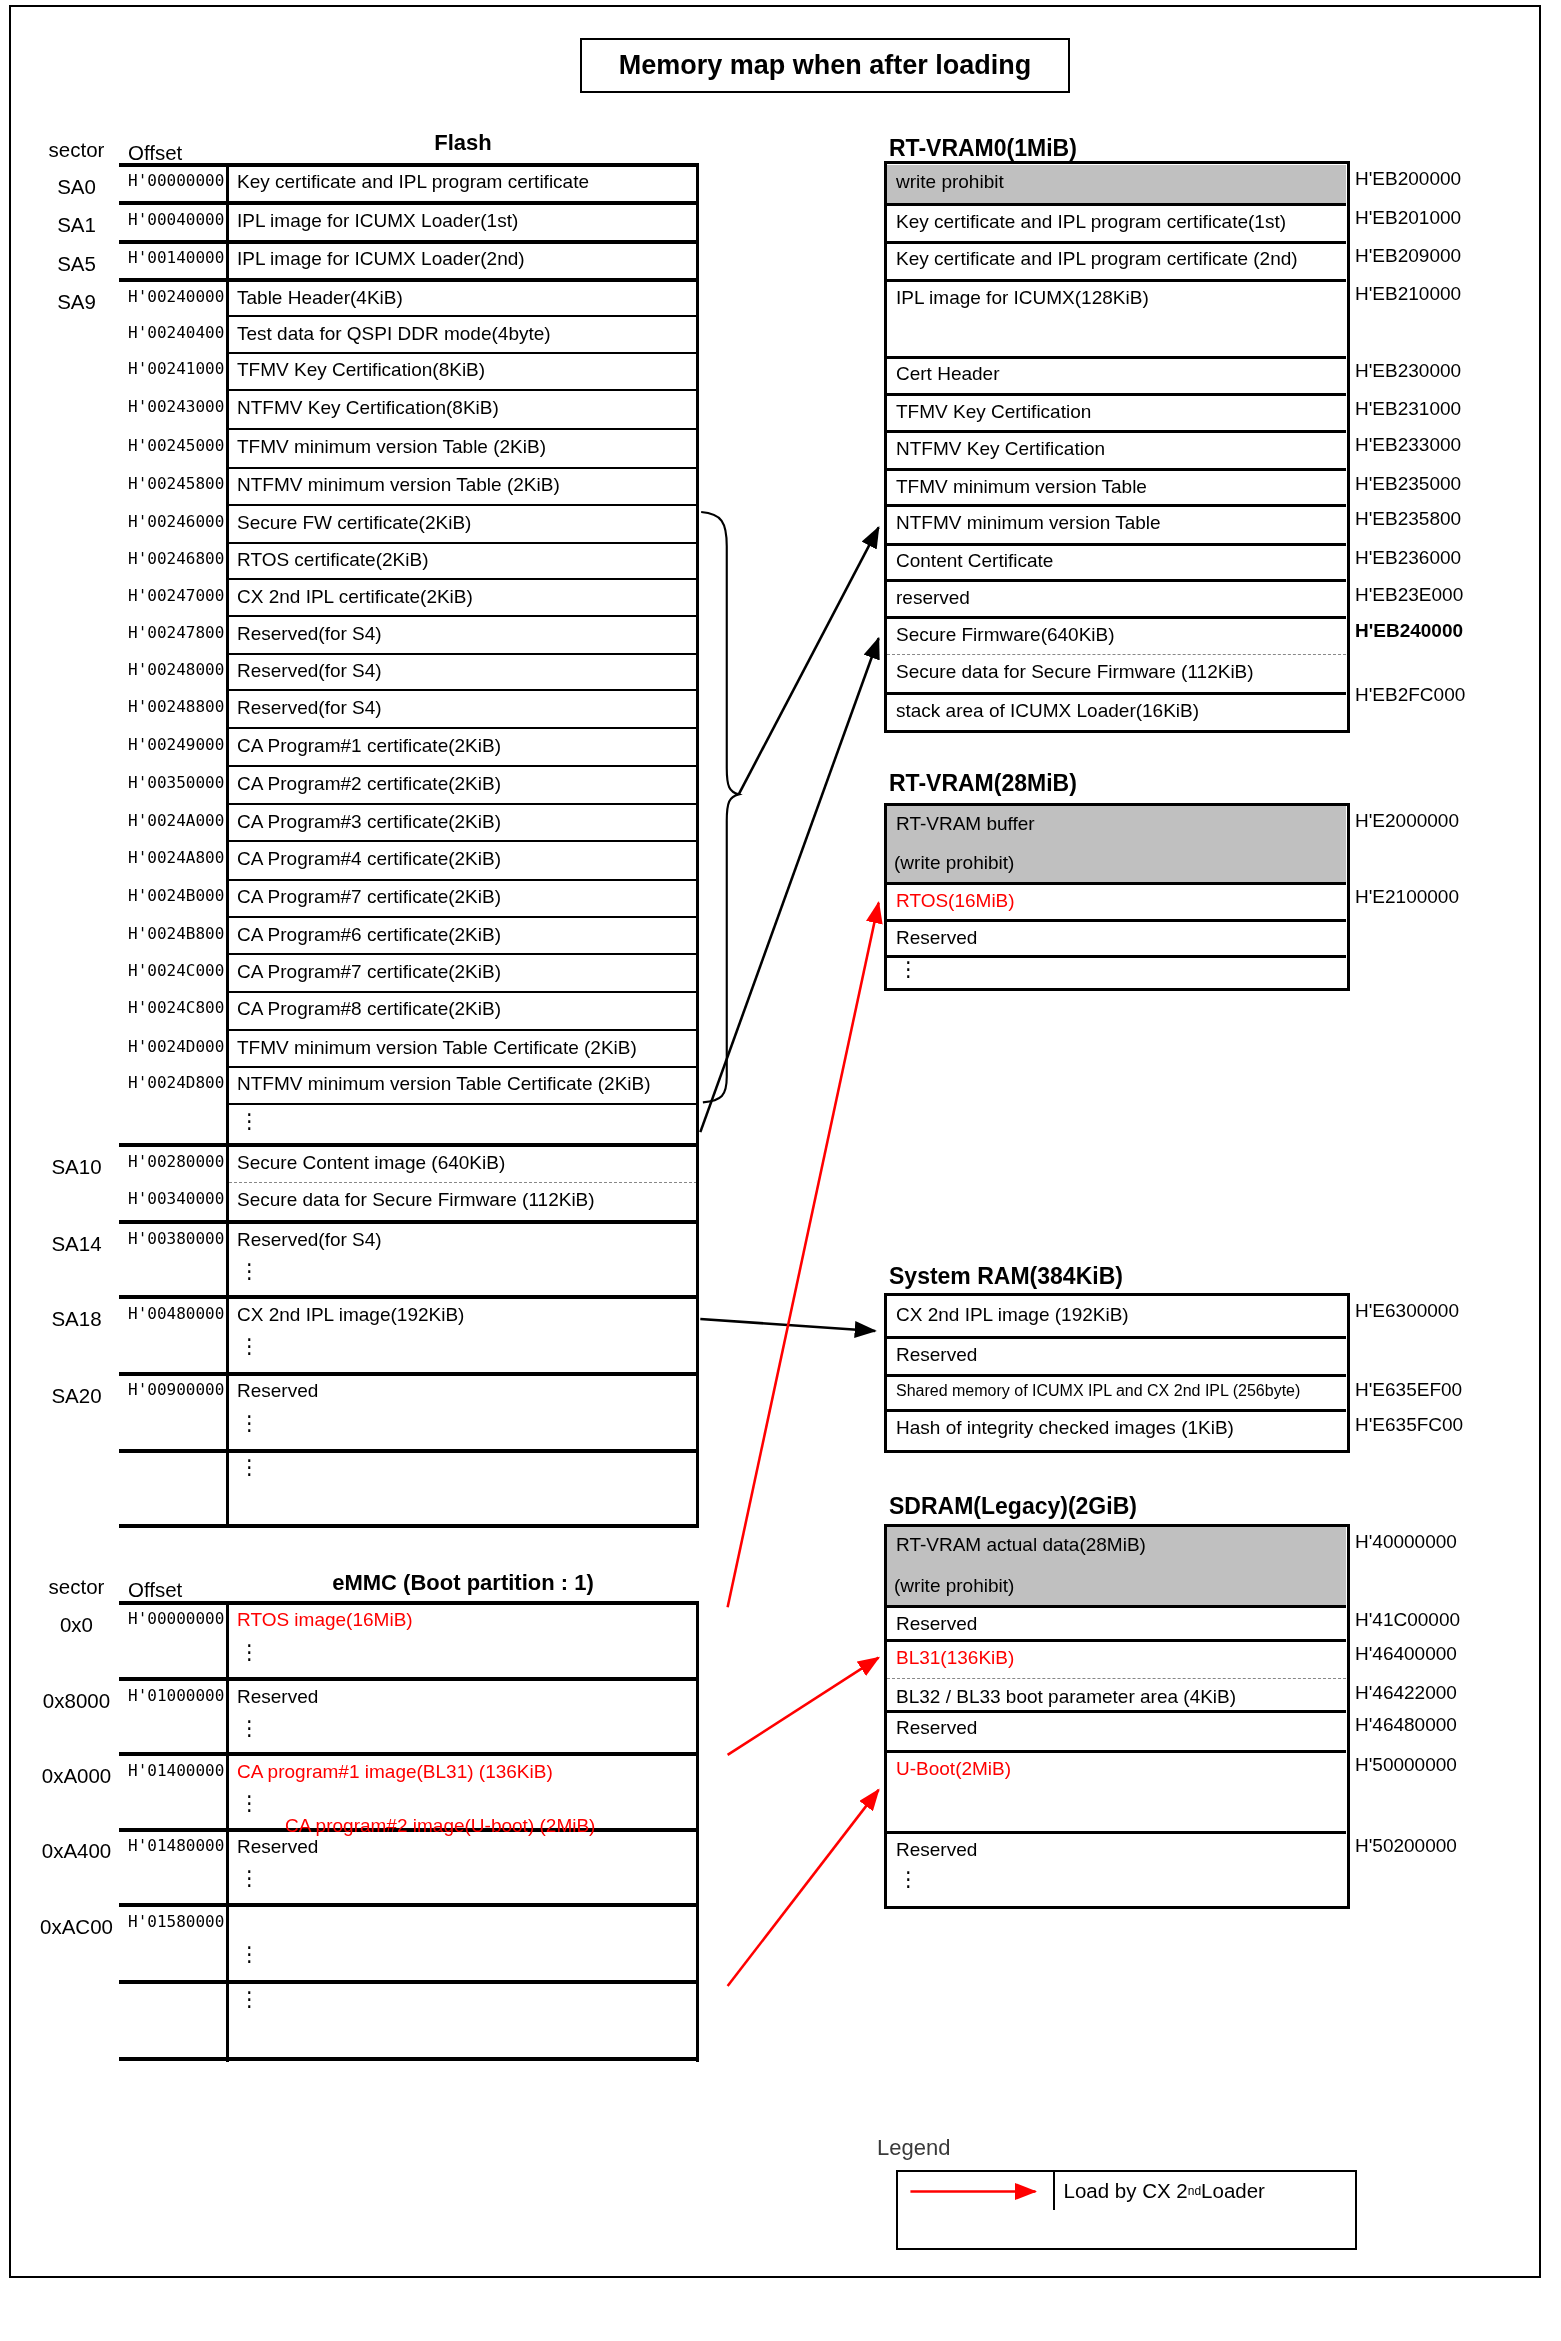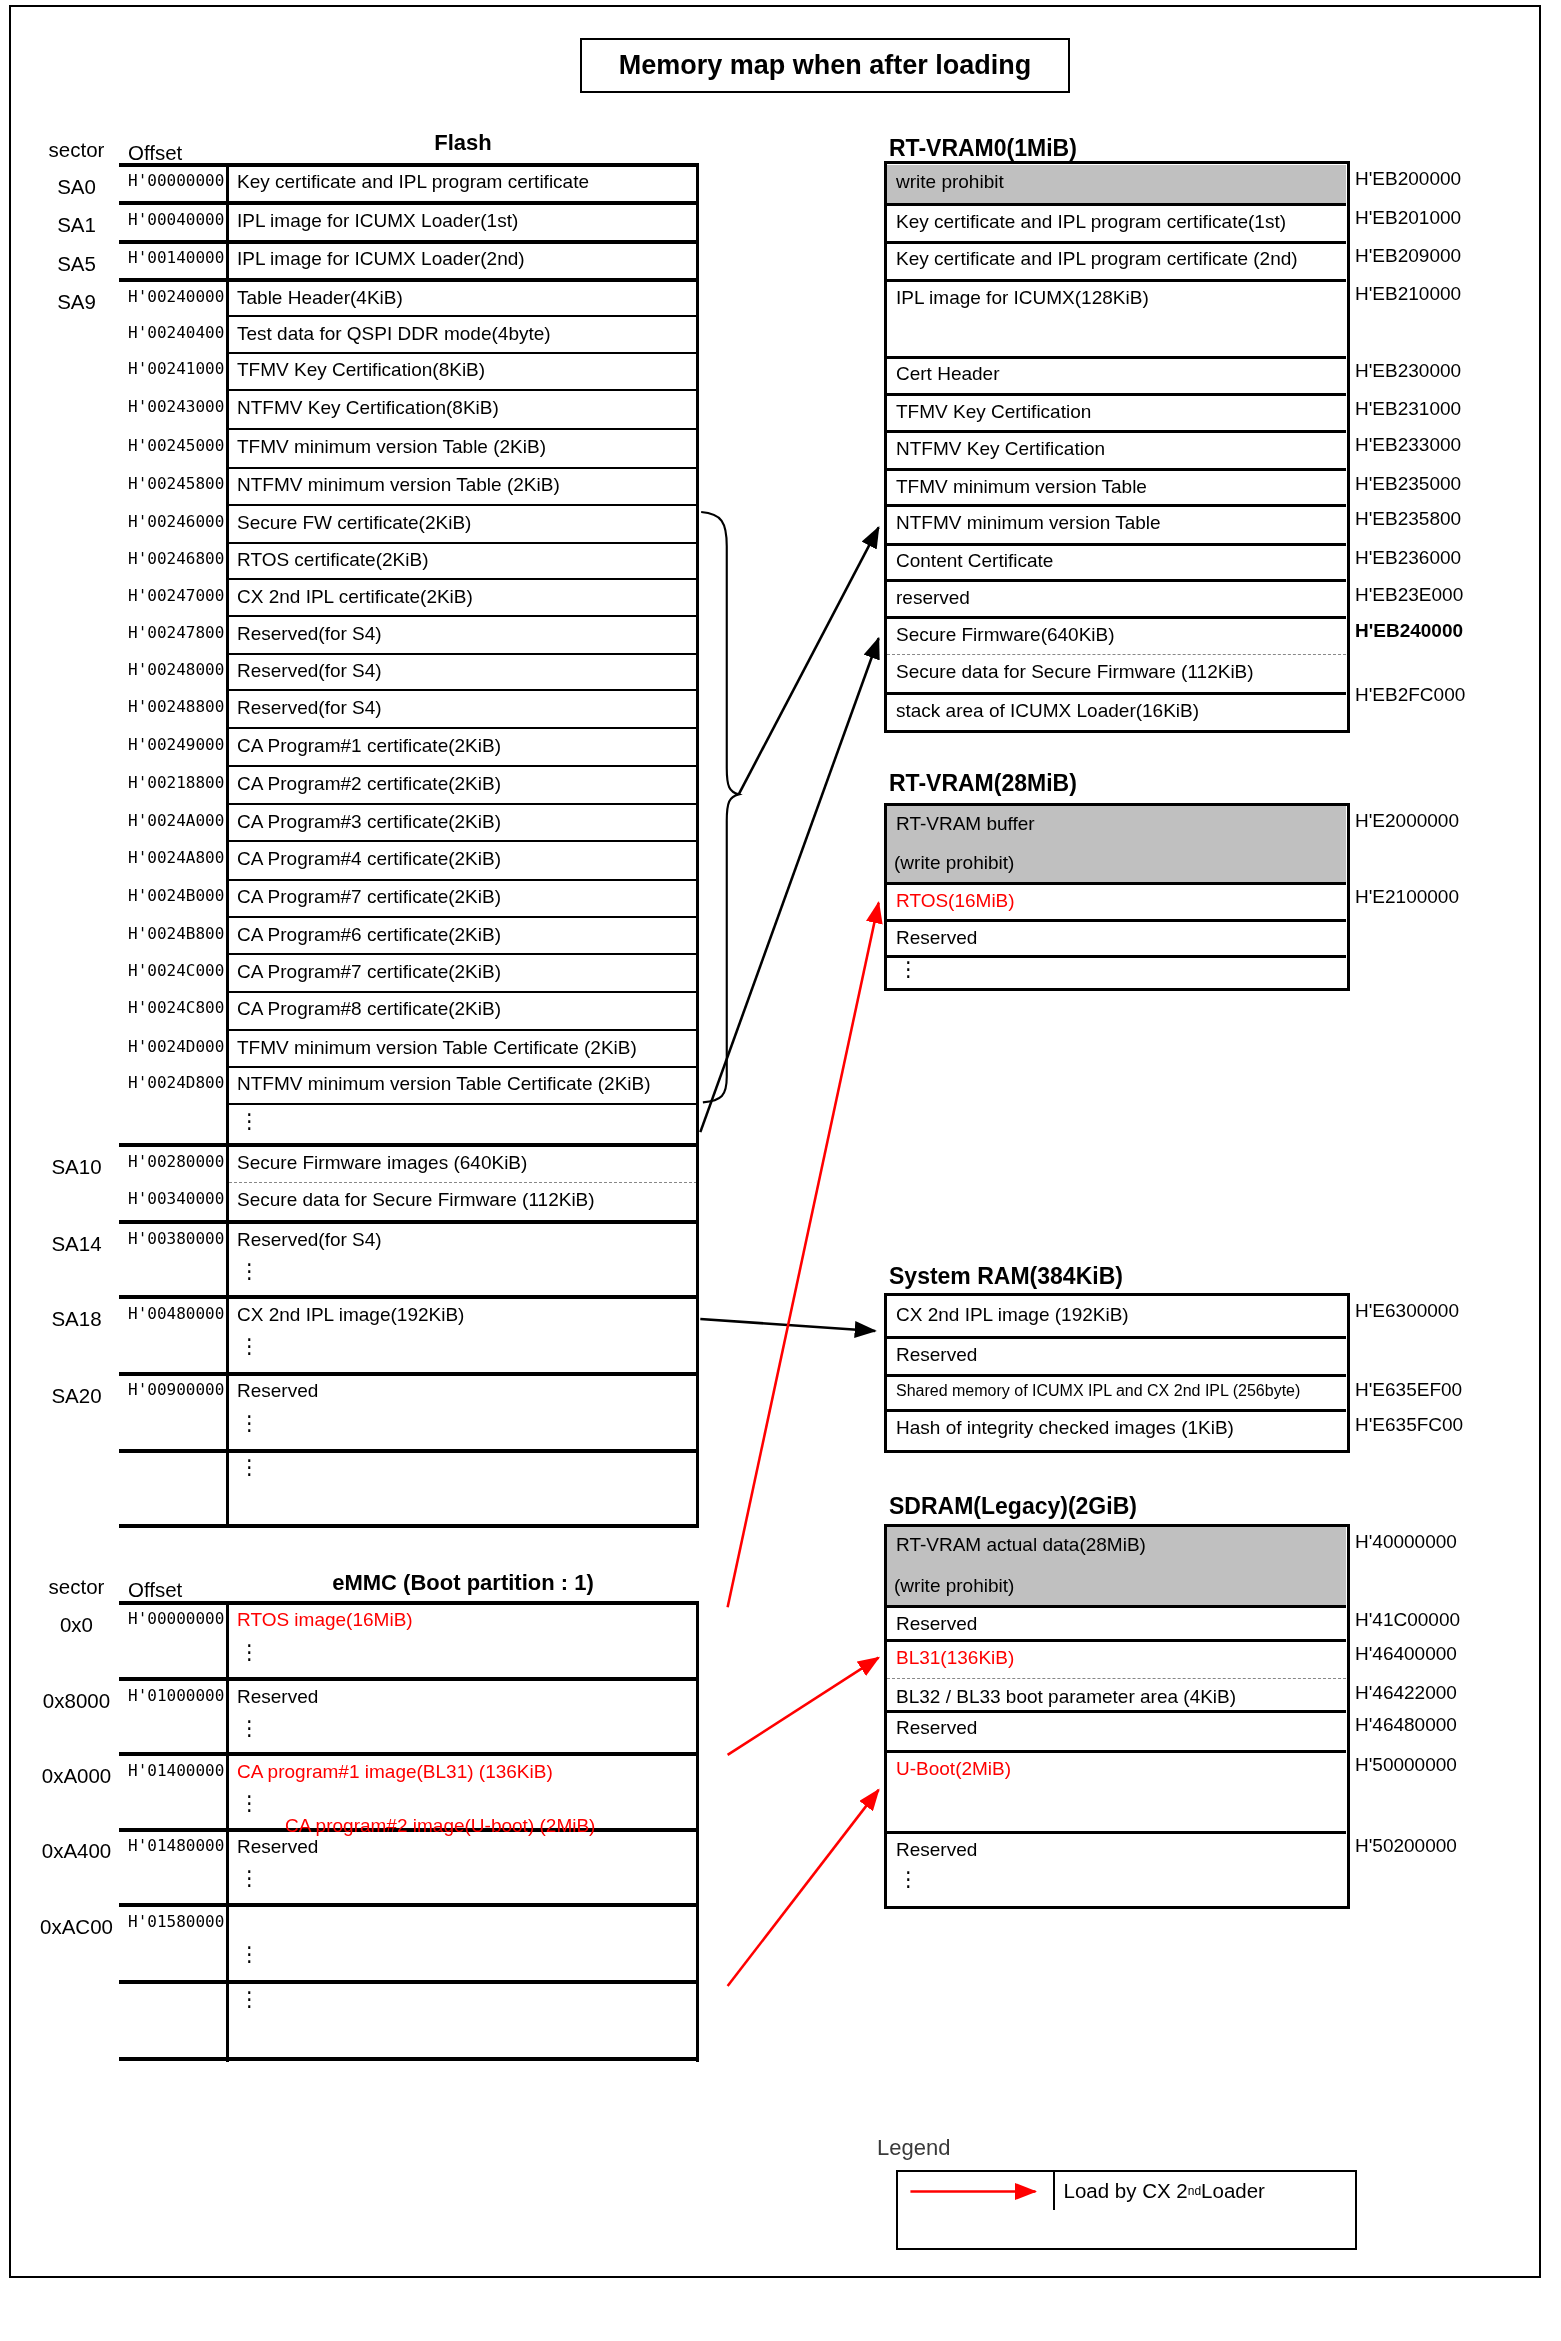--- a/index.html
+++ b/index.html
@@ -105,21 +105,21 @@
       <div class="abs hb" style="left: 229px; top: 653px; width: 468px; height: 1.7px;"></div>
       <div class="abs offset-lbl" style="left: 128px; top: 660px;">H'00248000</div>
       <div class="abs row-lbl" style="left: 237px; top: 660px;">Reserved(for S4)</div>
       <div class="abs hb" style="left: 229px; top: 689px; width: 468px; height: 1.7px;"></div>
       <div class="abs offset-lbl" style="left: 128px; top: 697px;">H'00248800</div>
       <div class="abs row-lbl" style="left: 237px; top: 697px;">Reserved(for S4)</div>
       <div class="abs hb" style="left: 229px; top: 727px; width: 468px; height: 1.7px;"></div>
       <div class="abs offset-lbl" style="left: 128px; top: 735px;">H'00249000</div>
       <div class="abs row-lbl" style="left: 237px; top: 735px;">CA Program#1 certificate(2KiB)</div>
       <div class="abs hb" style="left: 229px; top: 765px; width: 468px; height: 1.7px;"></div>
-      <div class="abs offset-lbl" style="left: 128px; top: 773px;">H'00218800</div>
+      <div class="abs offset-lbl" style="left: 128px; top: 773px;">H'00350000</div>
       <div class="abs row-lbl" style="left: 237px; top: 773px;">CA Program#2 certificate(2KiB)</div>
       <div class="abs hb" style="left: 229px; top: 803px; width: 468px; height: 1.7px;"></div>
       <div class="abs offset-lbl" style="left: 128px; top: 811px;">H'0024A000</div>
       <div class="abs row-lbl" style="left: 237px; top: 811px;">CA Program#3 certificate(2KiB)</div>
       <div class="abs hb" style="left: 229px; top: 840px; width: 468px; height: 1.7px;"></div>
       <div class="abs offset-lbl" style="left: 128px; top: 848px;">H'0024A800</div>
       <div class="abs row-lbl" style="left: 237px; top: 848px;">CA Program#4 certificate(2KiB)</div>
       <div class="abs hb" style="left: 229px; top: 879px; width: 468px; height: 1.7px;"></div>
       <div class="abs offset-lbl" style="left: 128px; top: 886px;">H'0024B000</div>
       <div class="abs row-lbl" style="left: 237px; top: 886px;">CA Program#7 certificate(2KiB)</div>
@@ -137,21 +137,21 @@
       <div class="abs row-lbl" style="left: 237px; top: 1037px;">TFMV minimum version Table Certificate (2KiB)</div>
       <div class="abs hb" style="left: 229px; top: 1066px; width: 468px; height: 1.7px;"></div>
       <div class="abs offset-lbl" style="left: 128px; top: 1073px;">H'0024D800</div>
       <div class="abs row-lbl" style="left: 237px; top: 1073px;">NTFMV minimum version Table Certificate (2KiB)</div>
       <div class="abs hb" style="left: 229px; top: 1103px; width: 468px; height: 1.7px;"></div>
       <div class="abs dots" style="left: 239px; top: 1111px;">⋮</div>
       <div class="abs hb" style="left: 119px; top: 1143px; width: 579px; height: 4.3px;"></div>
       <div class="abs dashline" style="left: 229px; top: 1182px; width: 468px;"></div>
       <div class="abs sector-lbl" style="left: 34px; top: 1155px;">SA10</div>
       <div class="abs offset-lbl" style="left: 128px; top: 1152px;">H'00280000</div>
-      <div class="abs row-lbl" style="left: 237px; top: 1152px;">Secure Firmware images (640KiB)</div>
+      <div class="abs row-lbl" style="left: 237px; top: 1152px;">Secure Content image (640KiB)</div>
       <div class="abs offset-lbl" style="left: 128px; top: 1189px;">H'00340000</div>
       <div class="abs row-lbl" style="left: 237px; top: 1189px;">Secure data for Secure Firmware (112KiB)</div>
       <div class="abs hb" style="left: 119px; top: 1220px; width: 579px; height: 4.3px;"></div>
       <div class="abs sector-lbl" style="left: 34px; top: 1232px;">SA14</div>
       <div class="abs offset-lbl" style="left: 128px; top: 1229px;">H'00380000</div>
       <div class="abs row-lbl" style="left: 237px; top: 1229px;">Reserved(for  S4)</div>
       <div class="abs dots" style="left: 239px; top: 1261px;">⋮</div>
       <div class="abs hb" style="left: 119px; top: 1295px; width: 579px; height: 4.3px;"></div>
       <div class="abs sector-lbl" style="left: 34px; top: 1307px;">SA18</div>
       <div class="abs offset-lbl" style="left: 128px; top: 1304px;">H'00480000</div>

